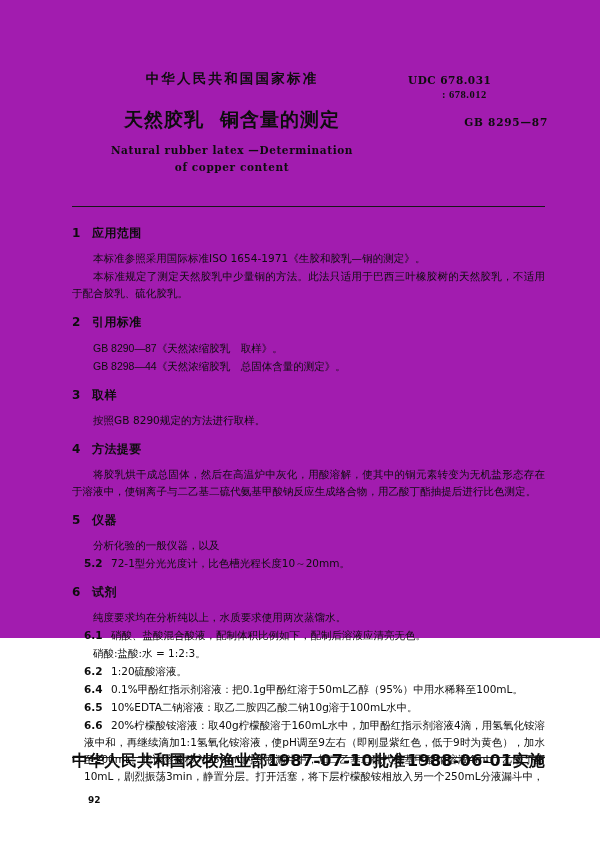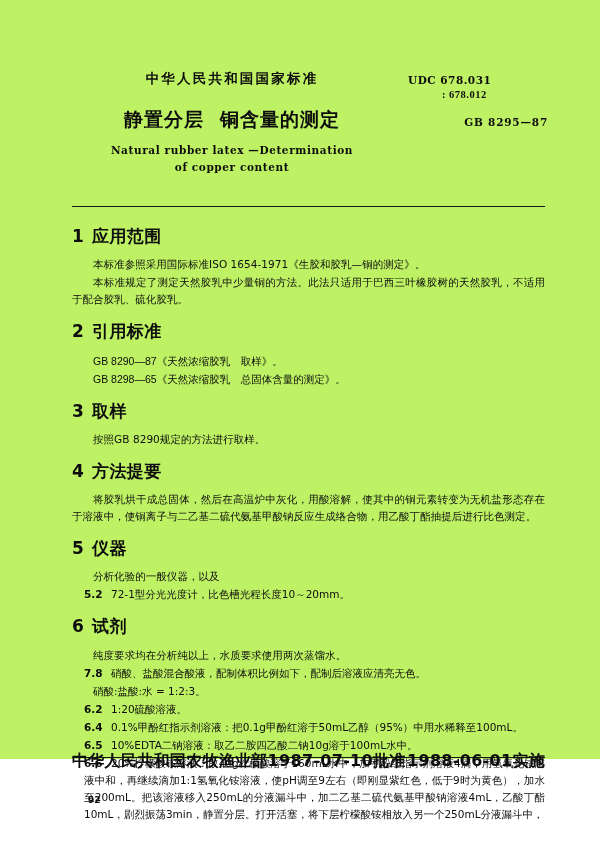--- a/index.html
+++ b/index.html
@@ -13,22 +13,22 @@
     position: relative;
     font-family: "DejaVu Sans", "Liberation Sans", sans-serif;
     color: #0d0d0d;
     overflow: hidden;
   }
 
   .page {
     position: absolute;
     left: 0; top: 0;
     width: 600px;
-    height: 759px;
-    background: #bef264;
+    height: 638px;
+    background: #a21caf;
   }
 
   
   .header-zone {
     position: absolute;
     left: 0;
     top: 72px;
     width: 600px;
   }
 
@@ -98,21 +98,21 @@
   
   .content {
     position: absolute;
     left: 72px;
     top: 226px;
     width: 473px;
   }
 
   .sec-head {
     font-family: "DejaVu Sans", "Liberation Sans", sans-serif;
-    font-size: 17px;
+    font-size: 12px;
     font-weight: bold;
     letter-spacing: 0.4px;
     line-height: 1.25;
     margin: 13px 0 9px 0;
   }
   .sec-head:first-child { margin-top: 0; }
   .sec-head .num { display: inline-block; min-width: 20px; }
 
   .para {
     font-family: "DejaVu Sans", "Liberation Sans", sans-serif;
@@ -186,21 +186,21 @@
 <body>
 
 <div class="page">
 
   <div class="header-zone">
 
     <div class="hdr-center">
       <div class="national-standard">中华人民共和国国家标准</div>
 
       <div class="doc-title">
-        <span>静置分层</span><span class="gap"></span><span>铜含量的测定</span>
+        <span>天然胶乳</span><span class="gap"></span><span>铜含量的测定</span>
       </div>
 
       <div class="doc-title-en">
         <div>Natural rubber latex —Determination</div>
         <div>of copper content</div>
       </div>
     </div>
 
     <div class="hdr-right">
       <div class="udc-line1">UDC 678.031</div>
@@ -216,21 +216,21 @@
     <div class="sec-head">
       <span class="num">1</span><span>应用范围</span>
     </div>
     <p class="para indent">本标准参照采用国际标准ISO 1654-1971《生胶和胶乳—铜的测定》。</p>
     <p class="para indent">本标准规定了测定天然胶乳中少量铜的方法。此法只适用于巴西三叶橡胶树的天然胶乳，不适用于配合胶乳、硫化胶乳。</p>
 
     <div class="sec-head">
       <span class="num">2</span><span>引用标准</span>
     </div>
     <p class="ref-line">GB 8290—87《天然浓缩胶乳　取样》。</p>
-    <p class="ref-line">GB 8298—65《天然浓缩胶乳　总固体含量的测定》。</p>
+    <p class="ref-line">GB 8298—44《天然浓缩胶乳　总固体含量的测定》。</p>
 
     <div class="sec-head">
       <span class="num">3</span><span>取样</span>
     </div>
     <p class="para indent">按照GB 8290规定的方法进行取样。</p>
 
     <div class="sec-head">
       <span class="num">4</span><span>方法提要</span>
     </div>
     <p class="para indent">将胶乳烘干成总固体，然后在高温炉中灰化，用酸溶解，使其中的铜元素转变为无机盐形态存在于溶液中，使铜离子与二乙基二硫代氨基甲酸钠反应生成络合物，用乙酸丁酯抽提后进行比色测定。</p>
@@ -242,21 +242,21 @@
     <p class="subitem">
       <span class="sn">5.2</span><span>72-1型分光光度计，比色槽光程长度10～20mm。</span>
     </p>
 
     <div class="sec-head">
       <span class="num">6</span><span>试剂</span>
     </div>
     <p class="para indent">纯度要求均在分析纯以上，水质要求使用两次蒸馏水。</p>
 
     <p class="subitem">
-      <span class="sn">7.8</span><span>硝酸、盐酸混合酸液，配制体积比例如下，配制后溶液应清亮无色。</span>
+      <span class="sn">6.1</span><span>硝酸、盐酸混合酸液，配制体积比例如下，配制后溶液应清亮无色。</span>
     </p>
     <p class="ratio-line">硝酸:盐酸:水 = 1:2:3。</p>
 
     <p class="subitem">
       <span class="sn">6.2</span><span>1:20硫酸溶液。</span>
     </p>
     <p class="subitem">
       <span class="sn">6.4</span><span>0.1%甲酚红指示剂溶液：把0.1g甲酚红溶于50mL乙醇（95%）中用水稀释至100mL。</span>
     </p>
     <p class="subitem">

